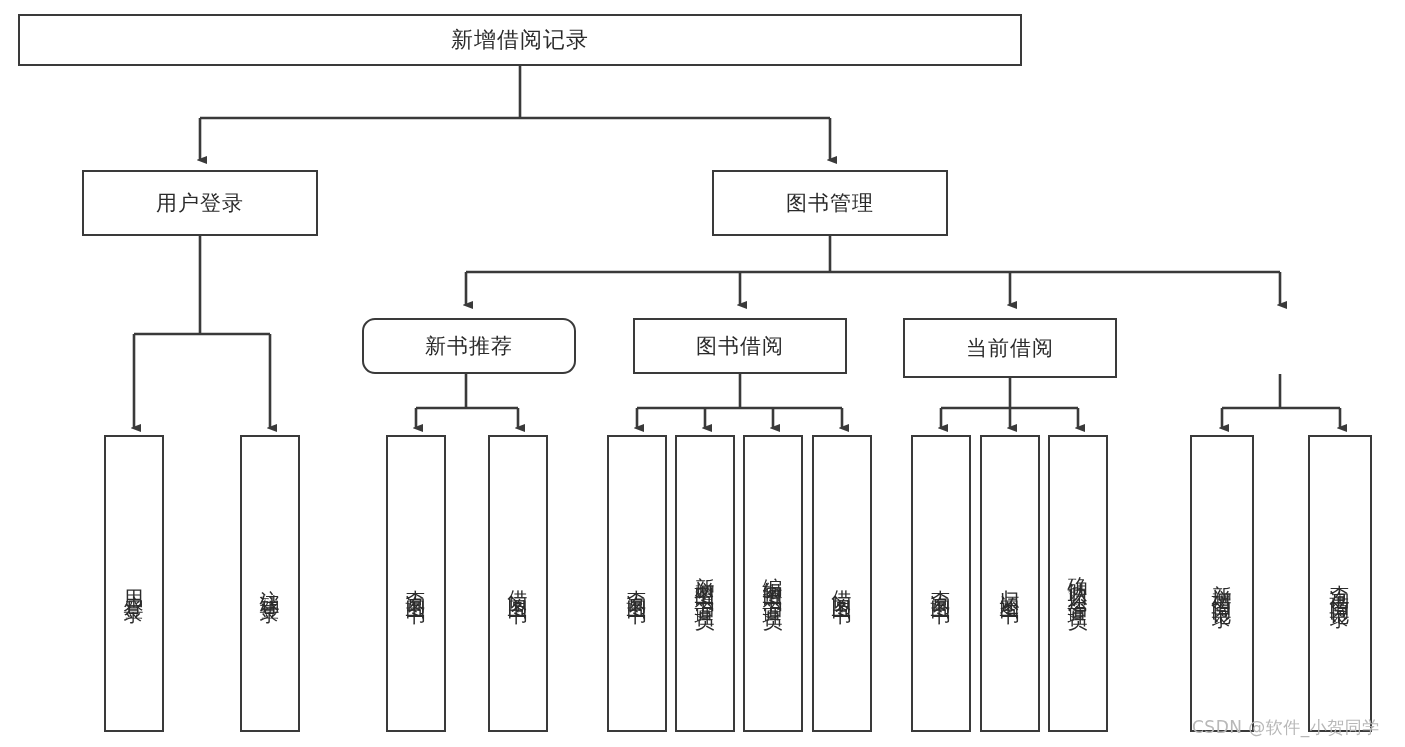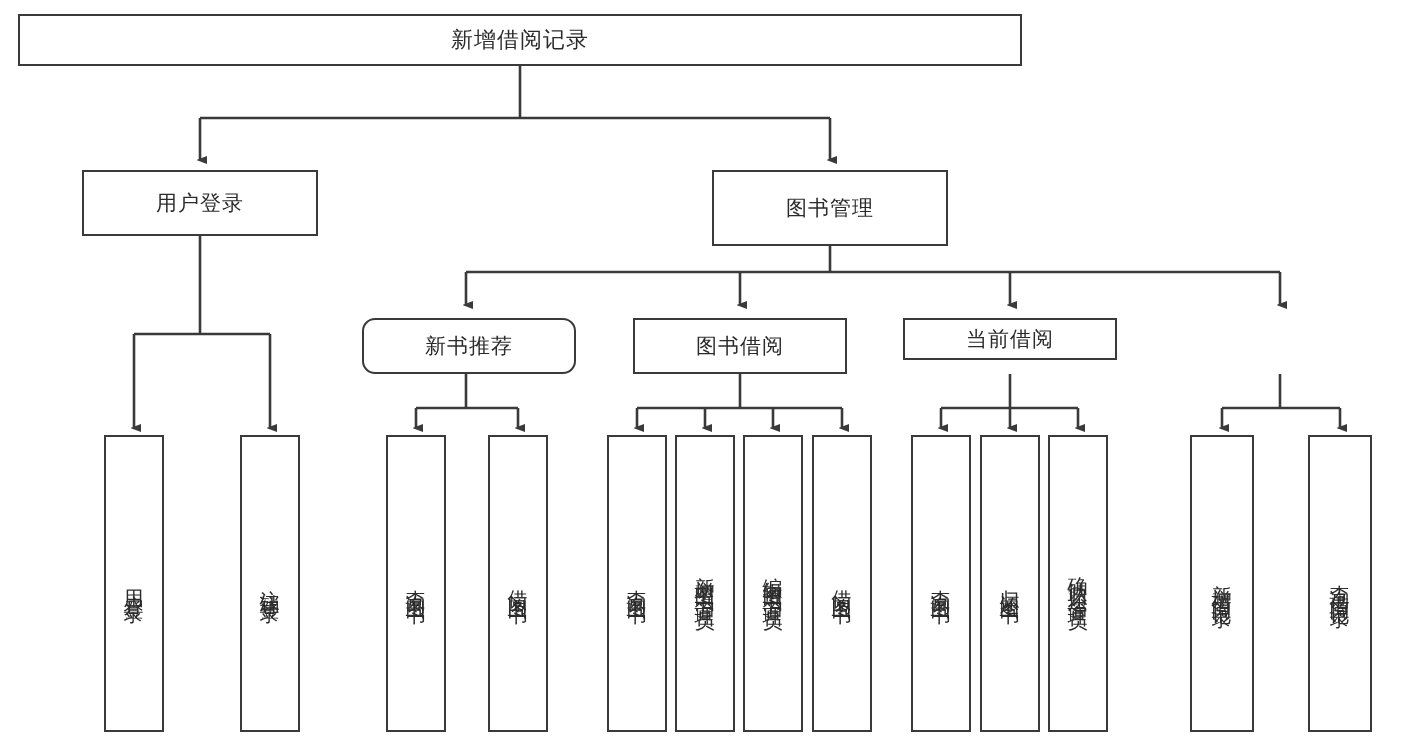--- a/index.html
+++ b/index.html
@@ -115,31 +115,31 @@
     </g>
   </svg>
 
   <div class="node root" style="left:18px; top:14px; width:1004px; height:52px;">
     <span class="label">新增借阅记录</span>
   </div>
 
   <div class="node" style="left:82px; top:170px; width:236px; height:66px;">
     <span class="label">用户登录</span>
   </div>
-  <div class="node" style="left:712px; top:170px; width:236px; height:76px;">
+  <div class="node" style="left:712px; top:170px; width:236px; height:66px;">
     <span class="label">图书管理</span>
   </div>
 
   <div class="node" style="left:362px; top:318px; width:214px; height:56px;border-radius:13px;">
     <span class="label">新书推荐</span>
   </div>
   <div class="node" style="left:633px; top:318px; width:214px; height:56px;">
     <span class="label">图书借阅</span>
   </div>
-  <div class="node" style="left:903px; top:318px; width:214px; height:42px;">
+  <div class="node" style="left:903px; top:318px; width:214px; height:60px;">
     <span class="label">当前借阅</span>
   </div>
 
   <div class="node vertical" style="left:104px; top:435px; width:60px; height:297px;">
     <span class="label">用户登录</span>
   </div>
   <div class="node vertical" style="left:240px; top:435px; width:60px; height:297px;">
     <span class="label">注销登录</span>
   </div>
 
@@ -173,14 +173,15 @@
     <span class="label">确认归还（管理员）</span>
   </div>
 
   <div class="node vertical" style="left:1190px; top:435px; width:64px; height:297px;">
     <span class="label">新增借阅记录</span>
   </div>
   <div class="node vertical" style="left:1308px; top:435px; width:64px; height:297px;">
     <span class="label">查询借阅记录</span>
   </div>
 
+  <div class="watermark" style="left:1192px; top:716px;">CSDN @软件_小贺同学</div>
 
 </div>
 
 </body></html>

